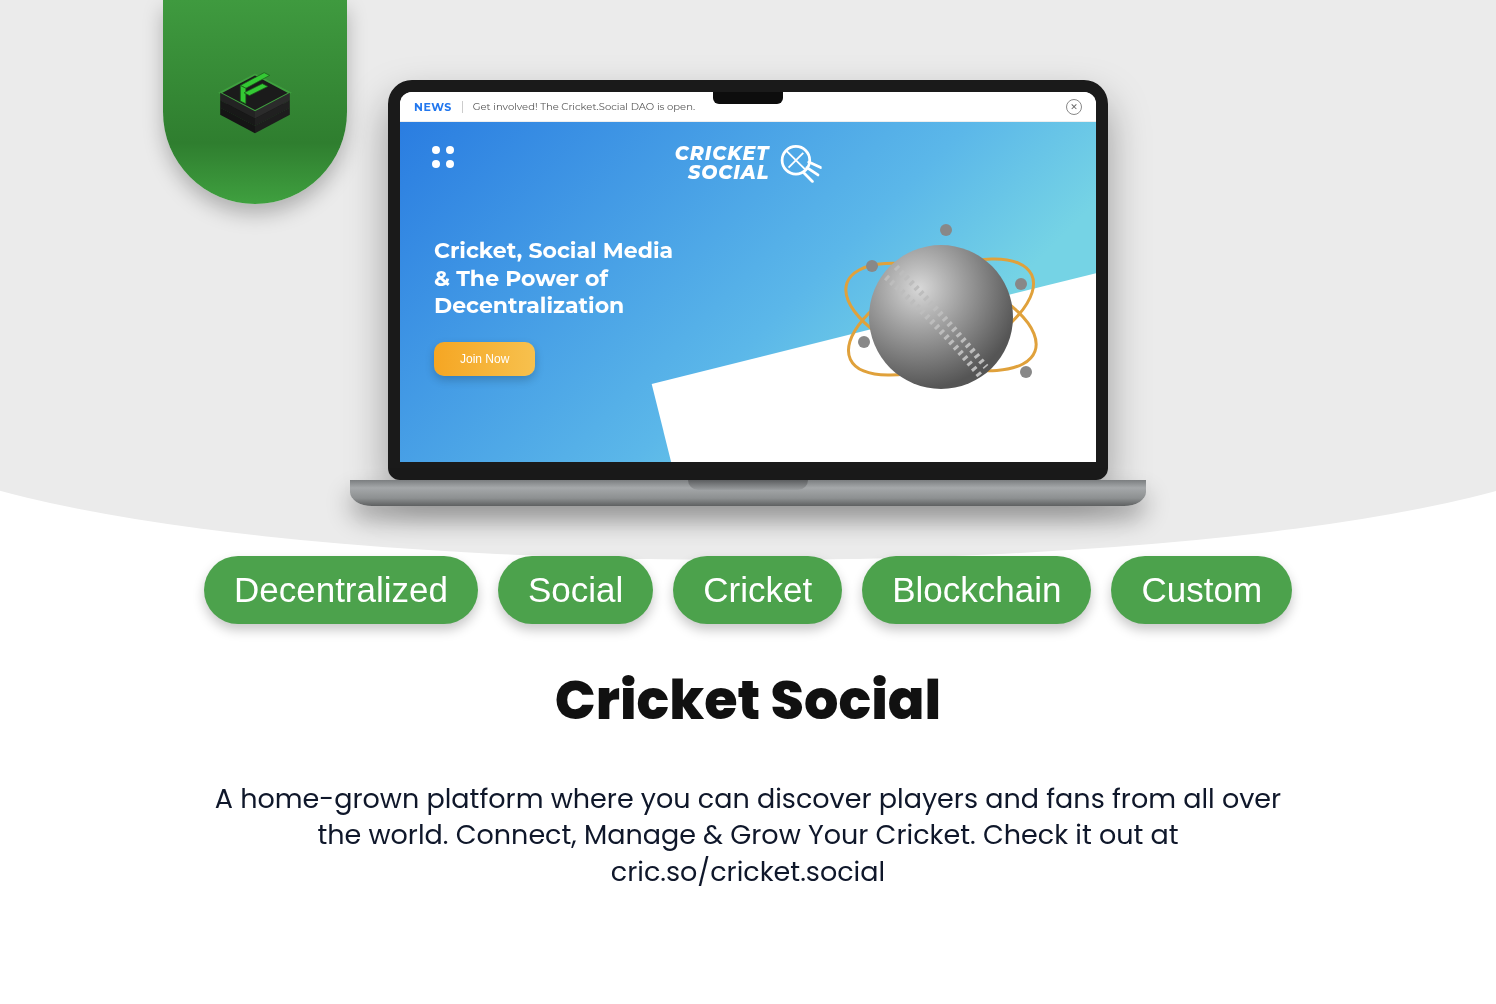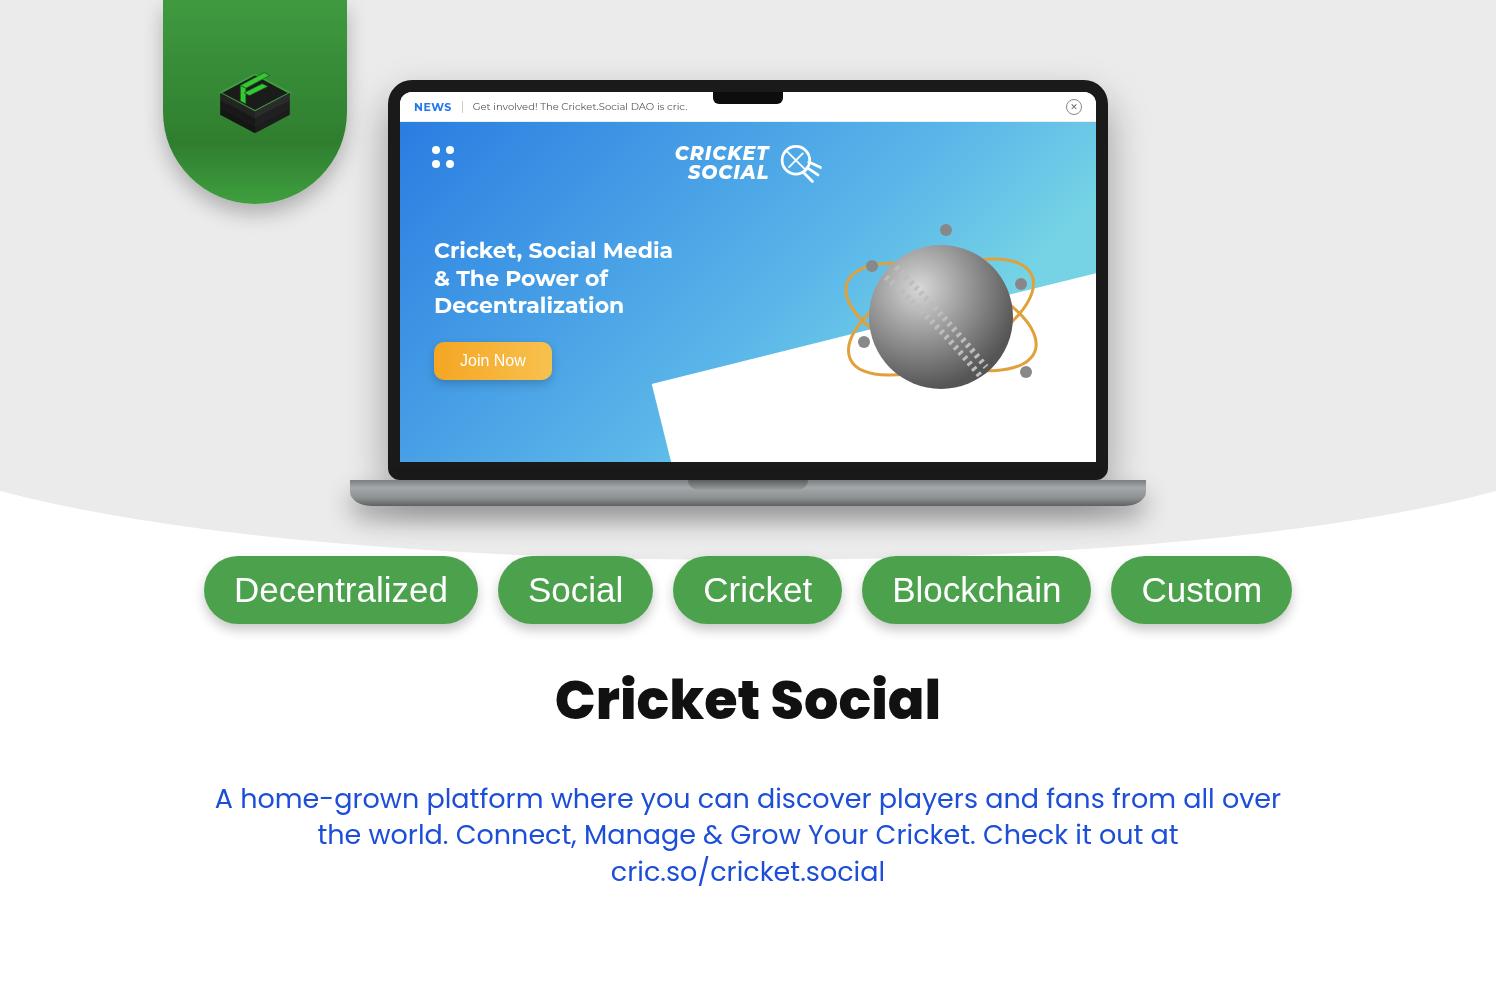--- a/index.html
+++ b/index.html
@@ -164,21 +164,21 @@
   }
   .hero-heading {
     font-size: 22px;
     font-weight: 700;
     line-height: 1.25;
   }
   .join-btn {
     display: inline-block;
     margin-top: 22px;
     padding: 10px 26px;
-    font-size: 16px;
+    font-size: 12px;
     font-weight: 500;
     color: #fff;
     background: linear-gradient(90deg,#f5a623,#f7c14e);
     border: none;
     border-radius: 10px;
     box-shadow: 0 4px 10px rgba(0,0,0,0.2);
   }
   .orb {
     position: absolute;
     top: 80px; right: 40px;
@@ -212,21 +212,21 @@
   }
   .page-title {
     font-size: 54px;
     font-weight: 800;
     color: #111;
     margin-bottom: 40px;
   }
   .page-desc {
     font-size: 27px;
     line-height: 1.35;
-    color: #1d4ed8;
+    color: #0f172a;
     font-weight: 400;
     max-width: 1100px;
     margin: 0 auto;
   }
 </style>
 </head>
 <body>
 
 <div class="page">
   <div class="grey-bg"></div>
@@ -258,21 +258,21 @@
     </div>
   </div>
 
   <div class="laptop">
     <div class="laptop-bezel">
       <div class="notch"></div>
       <div class="screen">
         <div class="news-bar">
           <span class="news-label">NEWS</span>
           <span class="news-divider"></span>
-          <span>Get involved! The Cricket.Social DAO is cric.</span>
+          <span>Get involved! The Cricket.Social DAO is open.</span>
           <span class="news-close">✕</span>
         </div>
         <div class="hero">
           <div class="white-wedge"></div>
           <div class="hero-menu">
             <span></span>
               <span></span>
               <span></span>
               <span></span>
           </div>

